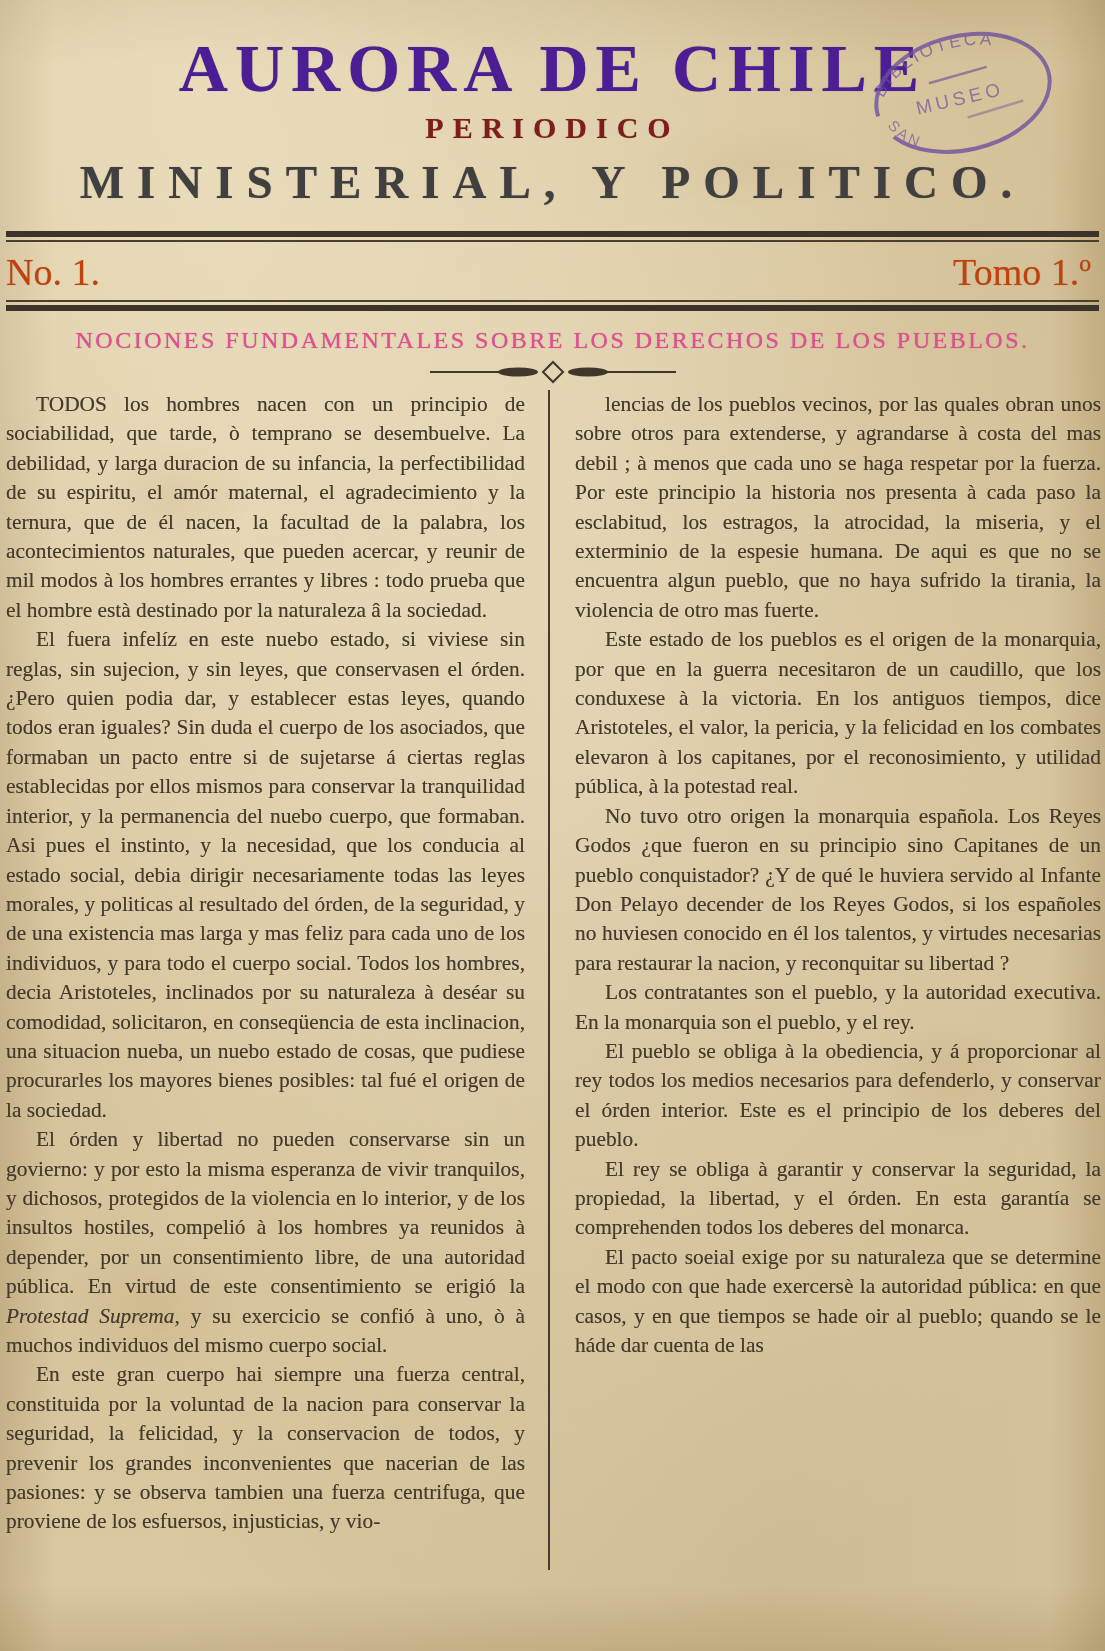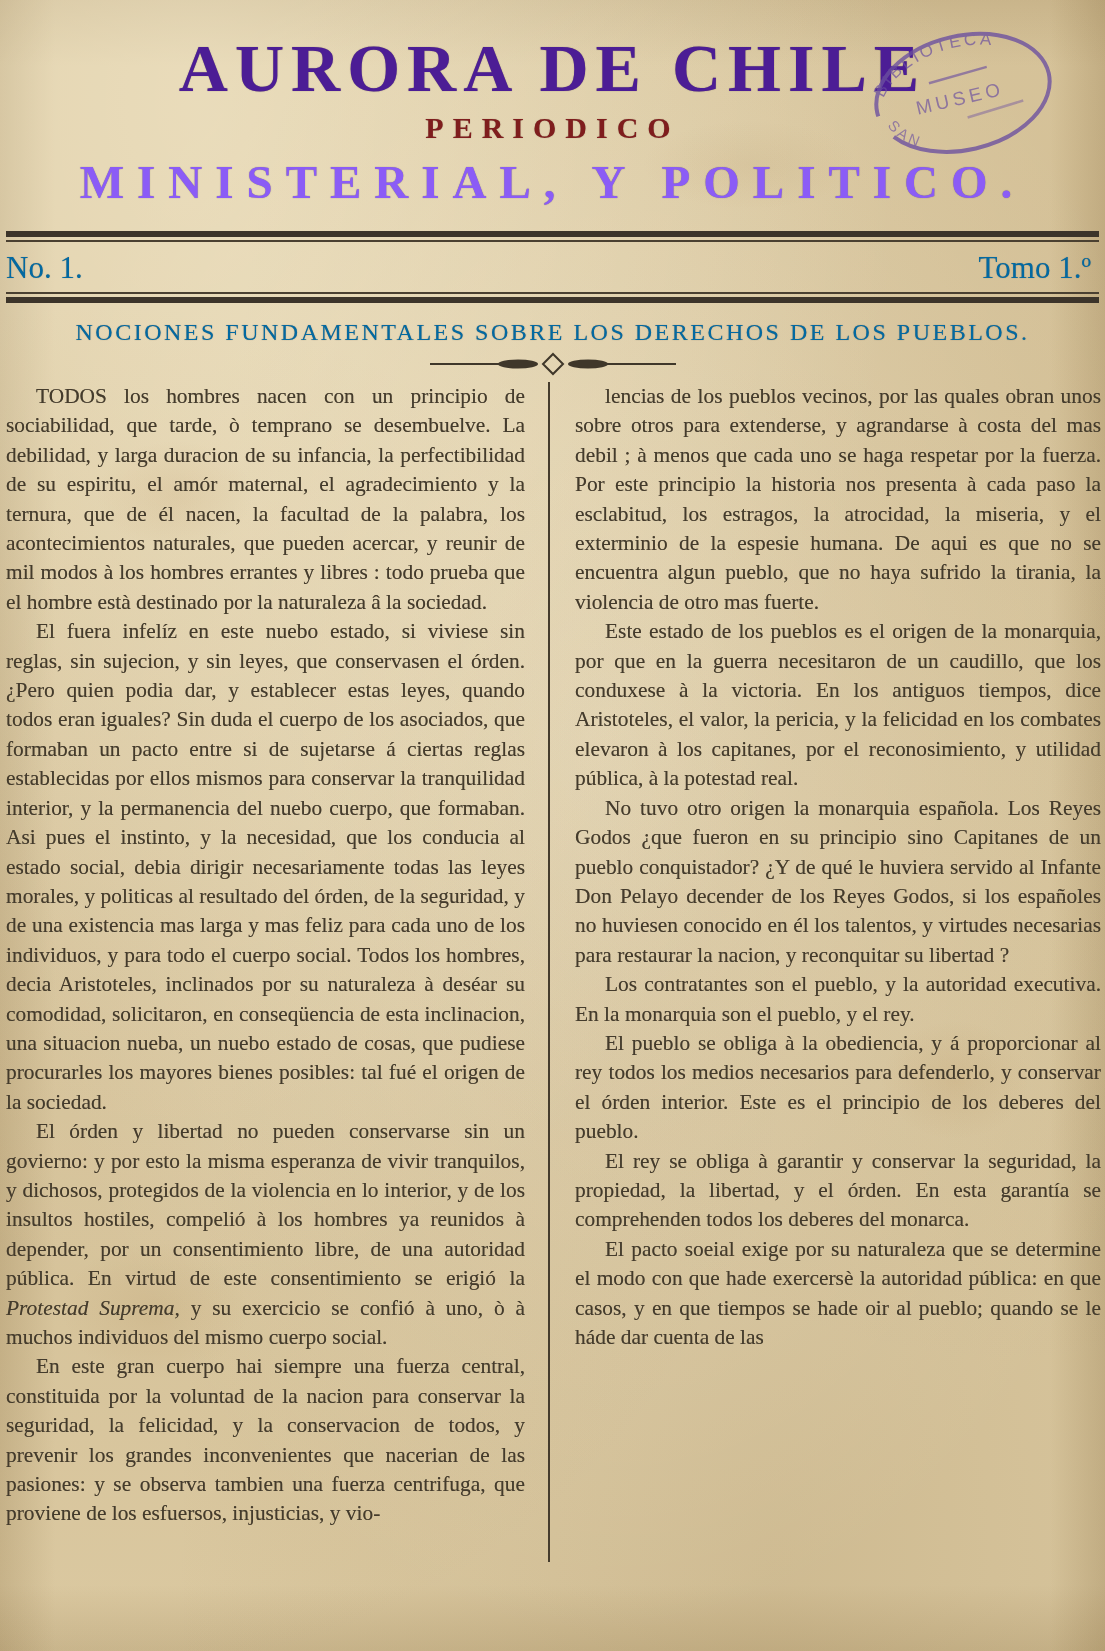--- a/index.html
+++ b/index.html
@@ -37,49 +37,49 @@
     color:#4c1d95;line-height:1.0;
     text-shadow:0 0 1px rgba(63,55,42,0.55);
   }
   .np-sub1{
     font-size:30px;font-weight:bold;letter-spacing:9px;
     margin-top:9px;color:#7f1d1d;
     text-shadow:0 0 1px rgba(63,55,42,0.45);
   }
   .np-sub2{
     font-size:47px;font-weight:bold;letter-spacing:13px;
-    margin-top:10px;color:#8b5cf6;
+    margin-top:10px;color:#404040;
     text-shadow:0 0 1px rgba(63,55,42,0.55);
   }
 
   
   .stamp{
     position:absolute;top:18px;right:30px;width:225px;height:150px;
     transform:rotate(-13deg);opacity:0.78;z-index:3;
   }
 
   
   .rule-wrap{margin:0 6px;}
   .rule-a{border-top:6px solid #3c342a;border-bottom:2px solid #4a4031;height:3px;margin-top:22px;}
   .rule-b{border-top:2px solid #4a4031;border-bottom:6px solid #3c342a;height:3px;}
 
   
   .dateline{
     display:flex;align-items:baseline;justify-content:space-between;
-    padding:8px 14px 6px 6px;font-size:31px;color:#0369a1;
+    padding:8px 14px 6px 6px;font-size:38px;color:#c2410c;
     text-shadow:0 0 1px rgba(63,55,42,0.4);
   }
   .issue-no{width:170px;}
   .issue-date{flex:1;text-align:center;font-style:italic;letter-spacing:1px;}
   .volume{width:190px;text-align:right;}
 
   
   .article-heading{
     text-align:center;font-size:24px;letter-spacing:2.5px;
-    margin-top:16px;color:#0369a1;
+    margin-top:16px;color:#ec4899;
     text-shadow:0 0 1px rgba(63,55,42,0.5);
   }
   .ornament{display:flex;justify-content:center;margin:6px 0 4px 0;}
 
   
   .columns{
     display:flex;align-items:stretch;
     padding:2px 4px 0 6px;
     gap:16px;
   }

